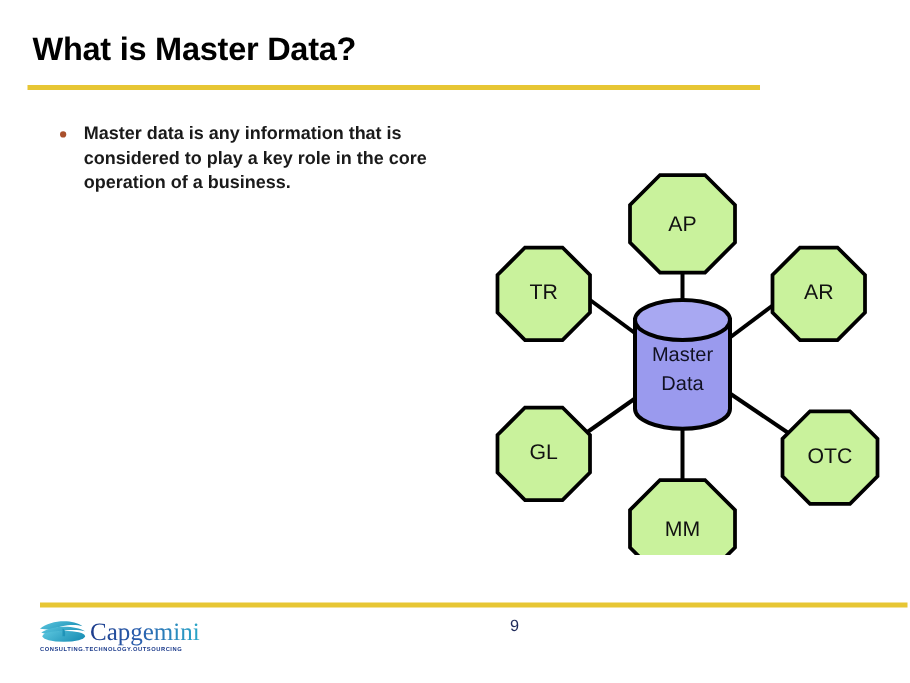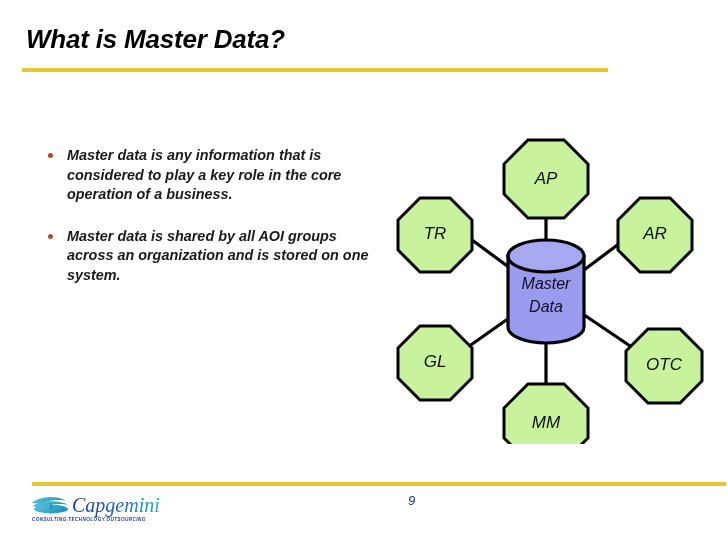--- a/index.html
+++ b/index.html
@@ -9,21 +9,20 @@
   }
   body {
     font-family: "Liberation Sans", sans-serif;
   }
   #slide {
     position: relative;
     width: 728px;
     height: 546px;
     background: #ffffff;
     overflow: hidden;
-    font-style: italic;
   }
 
   
   #slide-title {
     position: absolute;
     left: 26px;
     top: 24px;
     font-size: 26px;
     font-weight: bold;
     color: #000000;
@@ -38,21 +37,20 @@
     height: 4px;
     background: #e7c634;
   }
 
   
   #bullet-list {
     position: absolute;
     left: 40px;
     top: 98px;
     width: 340px;
-    margin-top: 48px;
   }
   .bullet-item {
     position: relative;
     padding-left: 27px;
     margin-bottom: 22px;
     font-size: 14.4px;
     font-weight: bold;
     line-height: 19.5px;
     color: #1a1a1a;
   }
@@ -141,24 +139,20 @@
 
 <div id="slide">
 
   <div id="slide-title">What is Master Data?</div>
   <div id="title-rule"></div>
 
   <div id="bullet-list">
     <div class="bullet-item">
       <span class="bullet-dot"></span>
       <span>Master data is any information that is considered to play a key role in the core operation of a business.</span>
-    </div>
-    <div class="bullet-item">
-      <span class="bullet-dot"></span>
-      <span>Master data is shared by all AOI groups across an organization and is stored on one system.</span>
     </div>
   </div>
 
   <div id="diagram">
     <svg width="320" height="312" viewBox="0 0 320 312">
 
       <line class="spoke-line" x1="150" y1="70" x2="150" y2="125"></line>
       <line class="spoke-line" x1="72" y1="105" x2="133" y2="150"></line>
       <line class="spoke-line" x1="232" y1="105" x2="172" y2="150"></line>
       <line class="spoke-line" x1="72" y1="215" x2="133" y2="172"></line>

